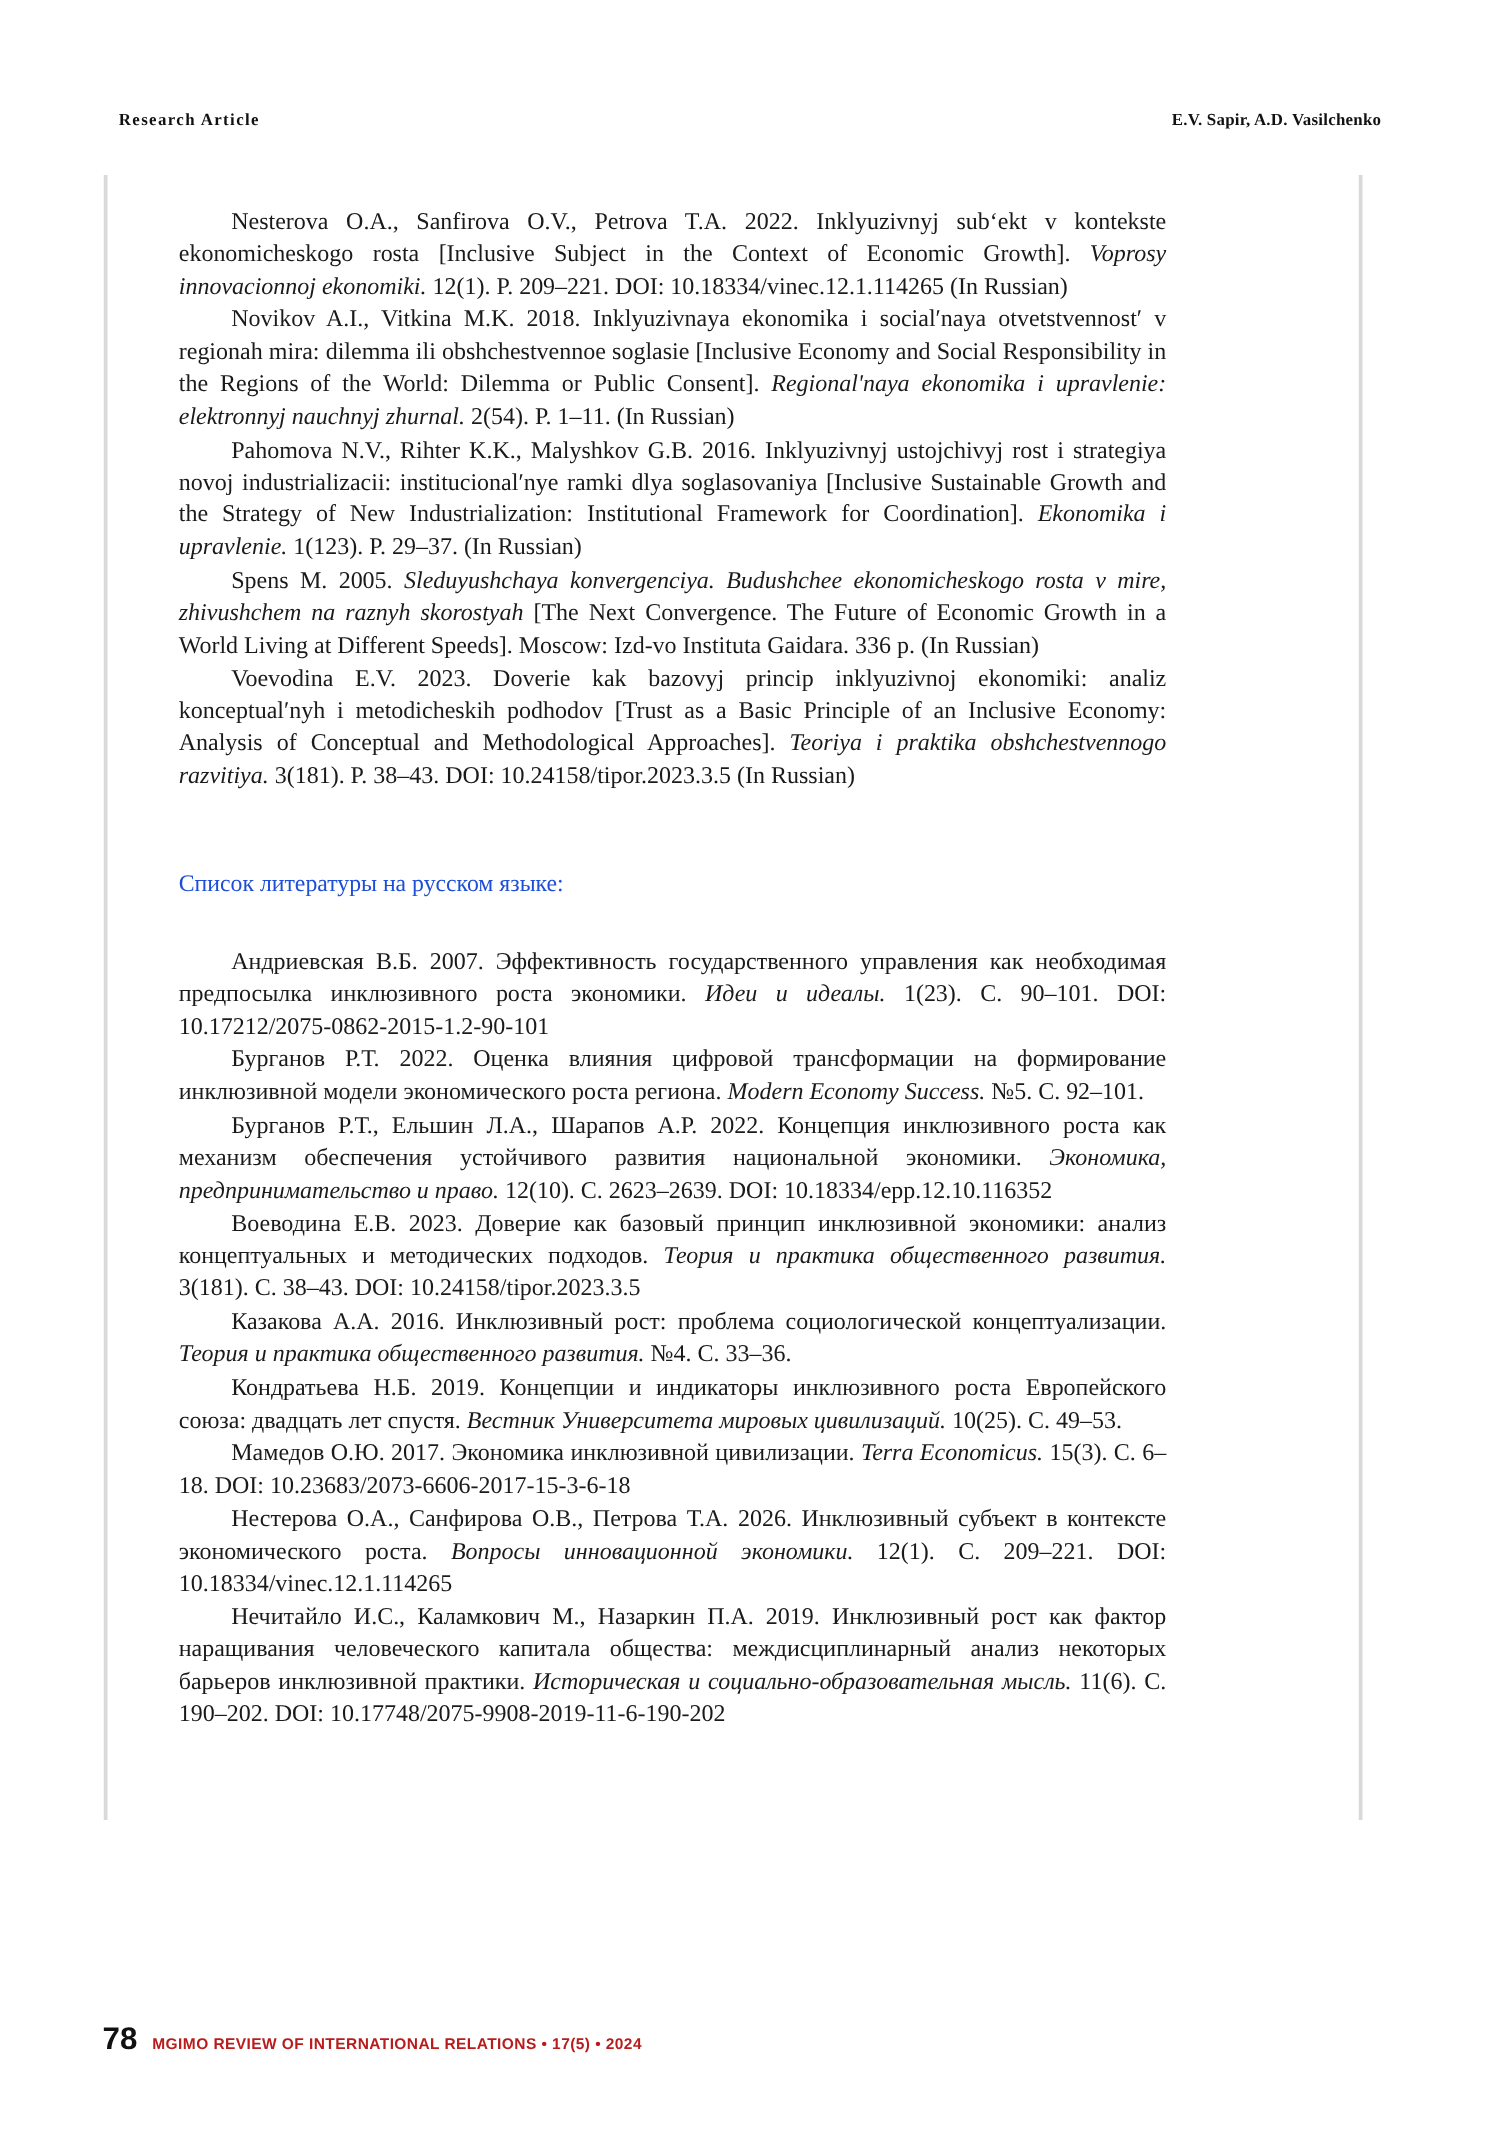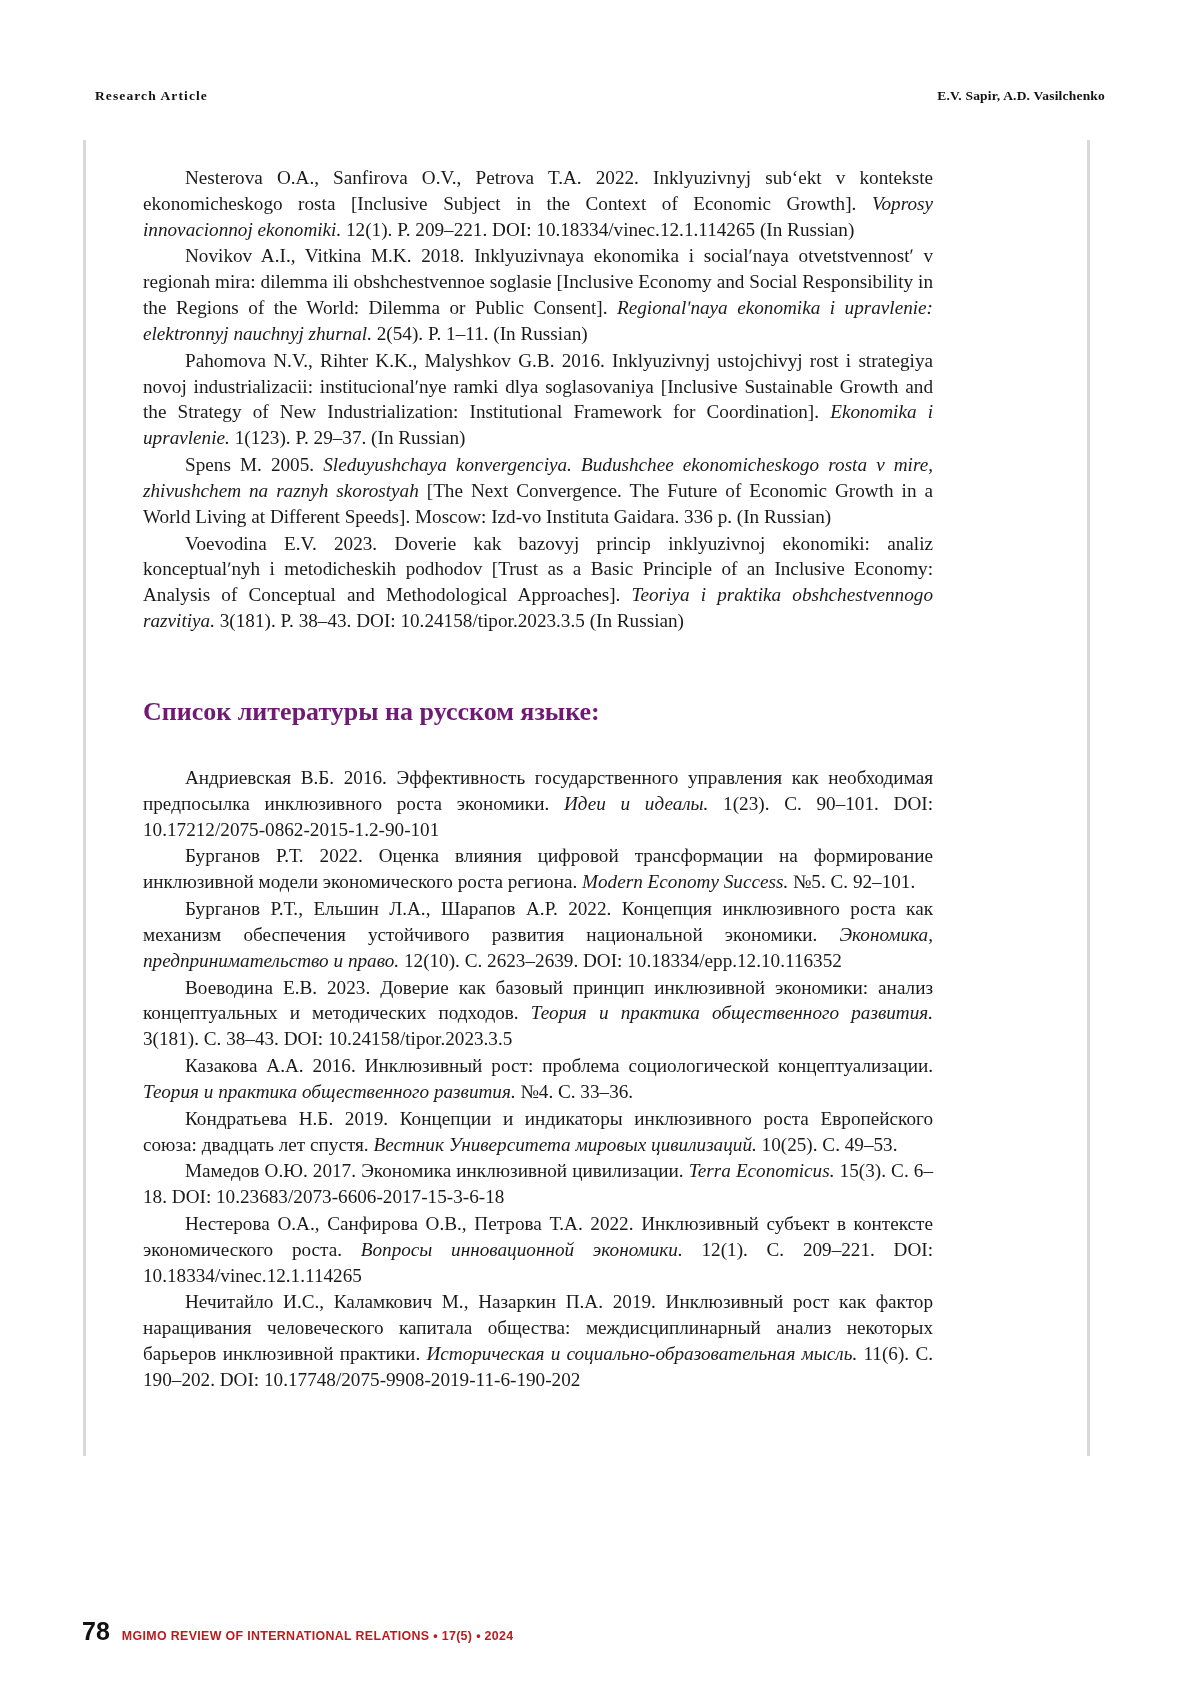--- a/index.html
+++ b/index.html
@@ -61,23 +61,23 @@
     font-size: 19.2px;
     line-height: 1.345;
     hyphens: auto;
   }
   p.ref i, span.it { font-style: italic; }
 
   .section-title {
     margin: 0;
     padding: 0;
     font-family: "Liberation Serif", serif;
-    font-weight: bold;
-    font-size: 26px;
-    color: #701a75;
+    font-weight: normal;
+    font-size: 19px;
+    color: #1d4ed8;
   }
   .gap-before-title { height: 62px; }
   .gap-after-title { height: 38px; }
 
   
   .footer {
     position: absolute;
     bottom: 58px;
     left: 82px;
     display: flex;
@@ -119,35 +119,35 @@
       <p class="ref"><span>Pahomova N.V., Rihter K.K., Malyshkov G.B. 2016. Inklyuzivnyj ustojchivyj rost i strategiya novoj industrializacii: institucionalʹnye ramki dlya soglasovaniya [Inclusive Sustainable Growth and the Strategy of New Industrialization: Institutional Framework for Coordination]. </span><span class="it">Ekonomika i upravlenie.</span><span> 1(123). P. 29–37. (In Russian)</span></p>
 
       <p class="ref"><span>Spens M. 2005. </span><span class="it">Sleduyushchaya konvergenciya. Budushchee ekonomicheskogo rosta v mire, zhivushchem na raznyh skorostyah</span><span> [The Next Convergence. The Future of Economic Growth in a World Living at Different Speeds]. Moscow: Izd-vo Instituta Gaidara. 336 p. (In Russian)</span></p>
 
       <p class="ref"><span>Voevodina E.V. 2023. Doverie kak bazovyj princip inklyuzivnoj ekonomiki: analiz konceptualʹnyh i metodicheskih podhodov [Trust as a Basic Principle of an Inclusive Economy: Analysis of Conceptual and Methodological Approaches]. </span><span class="it">Teoriya i praktika obshchestvennogo razvitiya.</span><span> 3(181). P. 38–43. DOI: 10.24158/tipor.2023.3.5 (In Russian)</span></p>
 
       <div class="gap-before-title"></div>
       <p class="section-title">Список литературы на русском языке:</p>
       <div class="gap-after-title"></div>
 
-      <p class="ref"><span>Андриевская В.Б. 2016. Эффективность государственного управления как необходимая предпосылка инклюзивного роста экономики. </span><span class="it">Идеи и идеалы.</span><span> 1(23). С. 90–101. DOI: 10.17212/2075-0862-2015-1.2-90-101</span></p>
+      <p class="ref"><span>Андриевская В.Б. 2007. Эффективность государственного управления как необходимая предпосылка инклюзивного роста экономики. </span><span class="it">Идеи и идеалы.</span><span> 1(23). С. 90–101. DOI: 10.17212/2075-0862-2015-1.2-90-101</span></p>
 
       <p class="ref"><span>Бурганов Р.Т. 2022. Оценка влияния цифровой трансформации на формирование инклюзивной модели экономического роста региона. </span><span class="it">Modern Economy Success.</span><span> №5. С. 92–101.</span></p>
 
       <p class="ref"><span>Бурганов Р.Т., Ельшин Л.А., Шарапов А.Р. 2022. Концепция инклюзивного роста как механизм обеспечения устойчивого развития национальной экономики. </span><span class="it">Экономика, предпринимательство и право.</span><span> 12(10). С. 2623–2639. DOI: 10.18334/epp.12.10.116352</span></p>
 
       <p class="ref"><span>Воеводина Е.В. 2023. Доверие как базовый принцип инклюзивной экономики: анализ концептуальных и методических подходов. </span><span class="it">Теория и практика общественного развития.</span><span> 3(181). С. 38–43. DOI: 10.24158/tipor.2023.3.5</span></p>
 
       <p class="ref"><span>Казакова А.А. 2016. Инклюзивный рост: проблема социологической концептуализации. </span><span class="it">Теория и практика общественного развития.</span><span> №4. С. 33–36.</span></p>
 
       <p class="ref"><span>Кондратьева Н.Б. 2019. Концепции и индикаторы инклюзивного роста Европейского союза: двадцать лет спустя. </span><span class="it">Вестник Университета мировых цивилизаций.</span><span> 10(25). С. 49–53.</span></p>
 
       <p class="ref"><span>Мамедов О.Ю. 2017. Экономика инклюзивной цивилизации. </span><span class="it">Terra Economicus.</span><span> 15(3). С. 6–18. DOI: 10.23683/2073-6606-2017-15-3-6-18</span></p>
 
-      <p class="ref"><span>Нестерова О.А., Санфирова О.В., Петрова Т.А. 2022. Инклюзивный субъект в контексте экономического роста. </span><span class="it">Вопросы инновационной экономики.</span><span> 12(1). С. 209–221. DOI: 10.18334/vinec.12.1.114265</span></p>
+      <p class="ref"><span>Нестерова О.А., Санфирова О.В., Петрова Т.А. 2026. Инклюзивный субъект в контексте экономического роста. </span><span class="it">Вопросы инновационной экономики.</span><span> 12(1). С. 209–221. DOI: 10.18334/vinec.12.1.114265</span></p>
 
       <p class="ref"><span>Нечитайло И.С., Каламкович М., Назаркин П.А. 2019. Инклюзивный рост как фактор наращивания человеческого капитала общества: междисциплинарный анализ некоторых барьеров инклюзивной практики. </span><span class="it">Историческая и социально-образовательная мысль.</span><span> 11(6). С. 190–202. DOI: 10.17748/2075-9908-2019-11-6-190-202</span></p>
 
     </div>
   </div>
 
   <div class="footer">
     <span class="folio">78</span>
     <span class="footer-text">MGIMO REVIEW OF INTERNATIONAL RELATIONS • 17(5) • 2024</span>
   </div>

